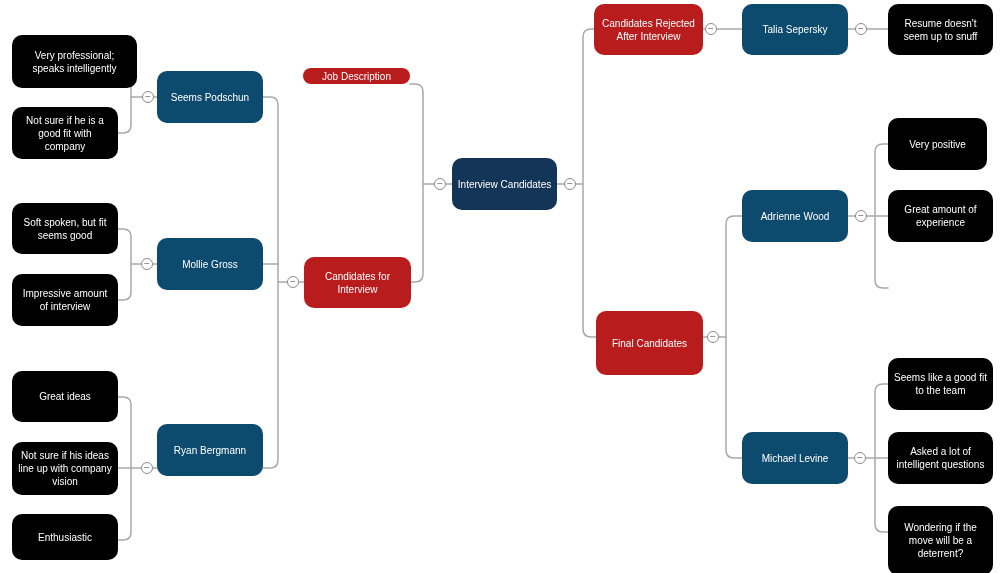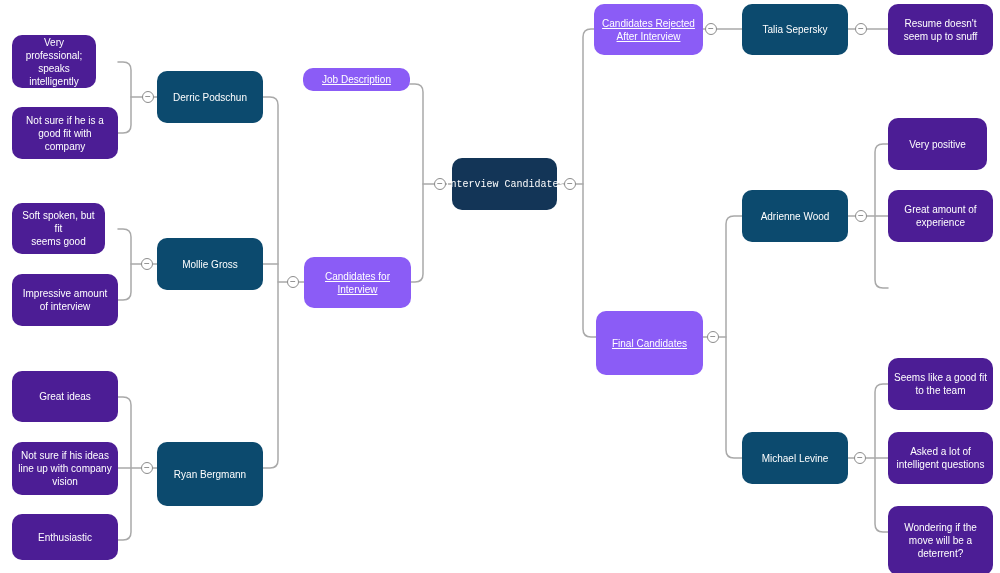--- a/index.html
+++ b/index.html
@@ -25,25 +25,25 @@
     box-sizing: border-box;
     border-radius: 10px;
     color: #ffffff;
     text-align: center;
     font-size: 10px;
     line-height: 1.3;
     padding: 4px 6px;
     cursor: default;
   }
   .node-label { white-space: pre-line; }
-  .node--root     { background: #133557; font-family: Liberation Mono, monospace; }
+  .node--root     { background: #133557; }
   .node--root .node-label { white-space: nowrap; }
-  .node--branch   { background: #8b5cf6; text-decoration: underline; }
+  .node--branch   { background: #b91c1c; }
   .node--candidate{ background: #0c4a6e; }
-  .node--note     { background: #4c1d95; }
+  .node--note     { background: #000000; }
   .toggle {
     position: absolute;
     width: 12px; height: 12px;
     box-sizing: border-box;
     background: #ffffff;
     border: 1px solid #8c8c8c;
     border-radius: 50%;
     display: flex;
     align-items: center;
     justify-content: center;
@@ -86,60 +86,60 @@
     <path d="M703,337 H726"></path>
     <path d="M742,216 H734 Q726,216 726,224 V450 Q726,458 734,458 H742"></path>
 
     <path d="M888,144 H883 Q875,144 875,152 V280 Q875,288 883,288 H888"></path>
     <path d="M848,216 H888"></path>
 
     <path d="M888,384 H883 Q875,384 875,392 V524 Q875,532 883,532 H888"></path>
     <path d="M848,458 H888"></path>
   </svg>
 
-  <div class="node node--note" style="left:12px;top:35px;width:84px;height:53px">
+  <div class="node node--note" style="left:12px;top:35px;width:125px;height:53px">
     <span class="node-label">Very professional;
 speaks intelligently</span>
   </div>
   <div class="node node--note" style="left:12px;top:107px;width:106px;height:52px">
     <span class="node-label">Not sure if he is a
 good fit with
 company</span>
   </div>
-  <div class="node node--note" style="left:12px;top:203px;width:93px;height:51px">
+  <div class="node node--note" style="left:12px;top:203px;width:106px;height:51px">
     <span class="node-label">Soft spoken, but fit
 seems good</span>
   </div>
   <div class="node node--note" style="left:12px;top:274px;width:106px;height:52px">
     <span class="node-label">Impressive amount
 of interview</span>
   </div>
   <div class="node node--note" style="left:12px;top:371px;width:106px;height:51px">
     <span class="node-label">Great ideas</span>
   </div>
   <div class="node node--note" style="left:12px;top:442px;width:106px;height:53px">
     <span class="node-label">Not sure if his ideas
 line up with company
 vision</span>
   </div>
   <div class="node node--note" style="left:12px;top:514px;width:106px;height:46px">
     <span class="node-label">Enthusiastic</span>
   </div>
 
   <div class="node node--candidate" style="left:157px;top:71px;width:106px;height:52px">
-    <span class="node-label">Derric Podschun</span>
+    <span class="node-label">Seems Podschun</span>
   </div>
   <div class="node node--candidate" style="left:157px;top:238px;width:106px;height:52px">
     <span class="node-label">Mollie Gross</span>
   </div>
-  <div class="node node--candidate" style="left:157px;top:442px;width:106px;height:64px">
+  <div class="node node--candidate" style="left:157px;top:424px;width:106px;height:52px">
     <span class="node-label">Ryan Bergmann</span>
   </div>
 
-  <div class="node node--branch" style="left:303px;top:68px;width:107px;height:23px">
+  <div class="node node--branch" style="left:303px;top:68px;width:107px;height:16px">
     <span class="node-label">Job Description</span>
   </div>
   <div class="node node--branch" style="left:304px;top:257px;width:107px;height:51px">
     <span class="node-label">Candidates for
 Interview</span>
   </div>
 
   <div class="node node--root" style="left:452px;top:158px;width:105px;height:52px">
     <span class="node-label">Interview Candidates</span>
   </div>

